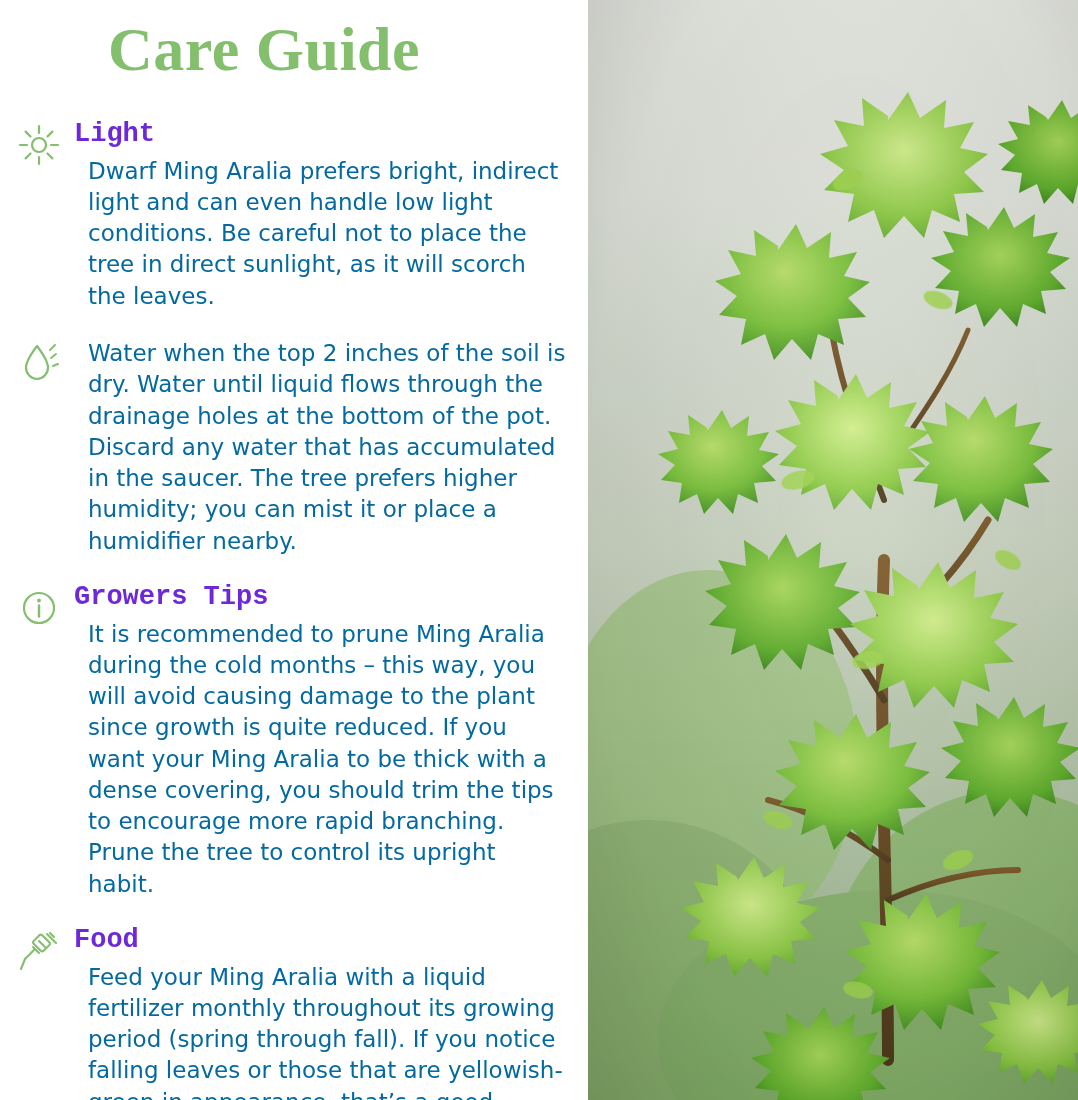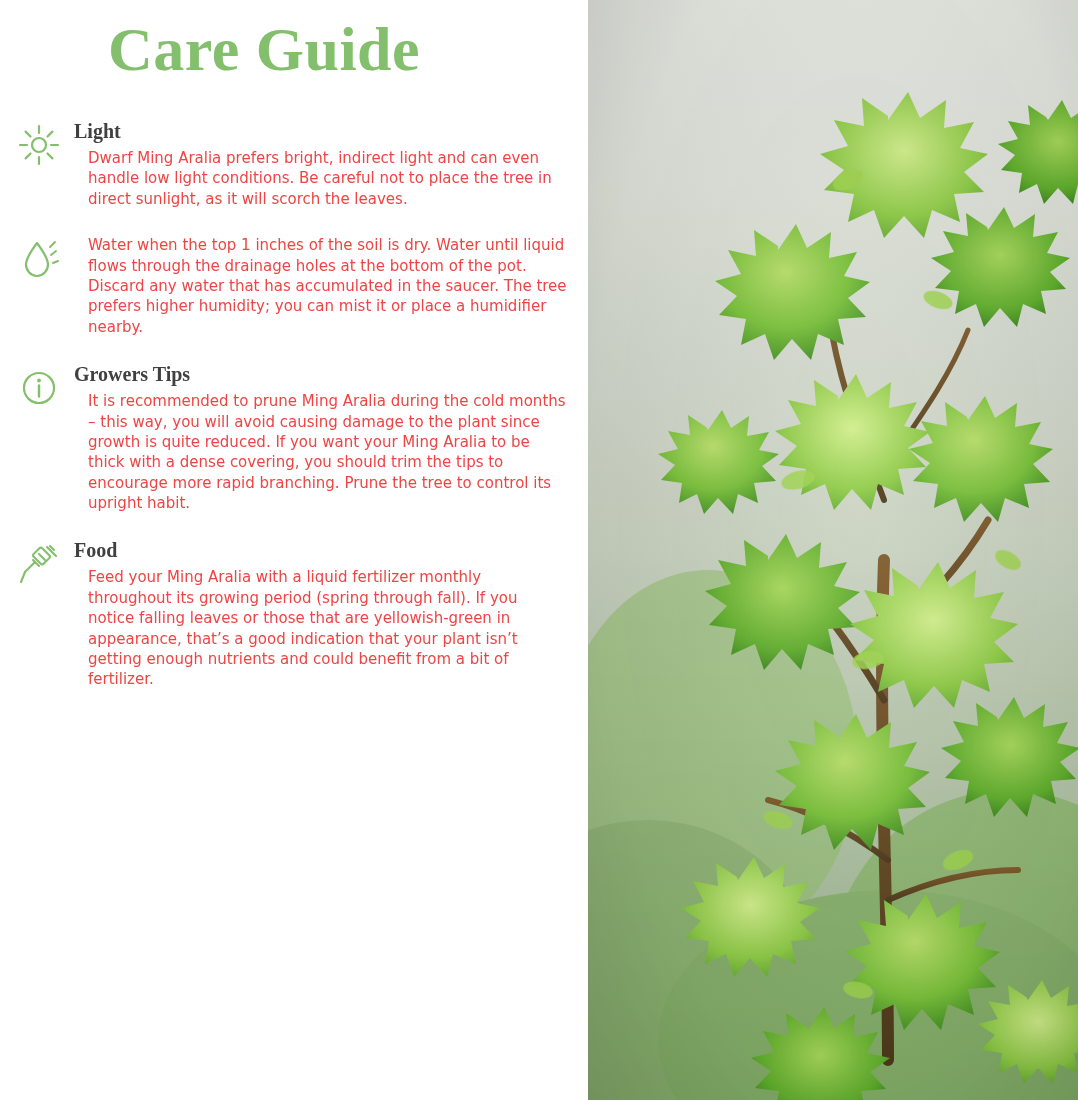--- a/index.html
+++ b/index.html
@@ -59,32 +59,32 @@
     left: 0px;
     top: 2px;
     width: 50px;
     height: 46px;
     display: flex;
     align-items: center;
     justify-content: center;
   }
   .sec-icon svg { display: block; }
   .sec-title {
-    font-family: Liberation Serif, serif;
+    font-family: Liberation Mono, monospace;
     font-weight: bold;
-    font-size: 20px;
+    font-size: 27px;
     line-height: 1.1;
-    color: #404040;
+    color: #6d28d9;
     margin: 0 0 6px 0;
   }
   .sec-body {
     font-family: "DejaVu Sans", sans-serif;
-    font-size: 15px;
+    font-size: 23px;
     line-height: 1.36;
-    color: #ef4444;
+    color: #0369a1;
     margin: 0;
     padding-left: 14px;
     max-width: 510px;
   }
 
   
   .photo {
     position: absolute;
     inset: 0;
     background:
@@ -132,21 +132,21 @@
         <span class="sec-icon">
           <svg width="44" height="44" viewBox="0 0 44 44">
             <path d="M20 5 C20 5 9 19 9 26.5 C9 32.8 13.9 38 20 38 C26.1 38 31 32.8 31 26.5 C31 19 20 5 20 5 Z" fill="none" stroke="#84bf6e" stroke-width="2.2" stroke-linejoin="round"></path>
             <g stroke="#84bf6e" stroke-width="2" stroke-linecap="round">
               <line x1="33" y1="9" x2="38" y2="4"></line>
               <line x1="34" y1="17" x2="39" y2="13"></line>
               <line x1="36" y1="25" x2="41" y2="23"></line>
             </g>
           </svg>
         </span>
-        <p class="sec-body">Water when the top 1 inches of the soil is dry. Water until liquid flows through the drainage holes at the bottom of the pot. Discard any water that has accumulated in the saucer. The tree prefers higher humidity; you can mist it or place a humidifier nearby.</p>
+        <p class="sec-body">Water when the top 2 inches of the soil is dry. Water until liquid flows through the drainage holes at the bottom of the pot. Discard any water that has accumulated in the saucer. The tree prefers higher humidity; you can mist it or place a humidifier nearby.</p>
       </div>
 
       <div class="section">
         <span class="sec-icon">
           <svg width="44" height="44" viewBox="0 0 44 44">
             <circle cx="22" cy="22" r="15" fill="none" stroke="#84bf6e" stroke-width="2.2"></circle>
             <circle cx="22" cy="14.5" r="1.9" fill="#84bf6e"></circle>
             <line x1="22" y1="19.5" x2="22" y2="30.5" stroke="#84bf6e" stroke-width="2.4" stroke-linecap="round"></line>
           </svg>
         </span>

